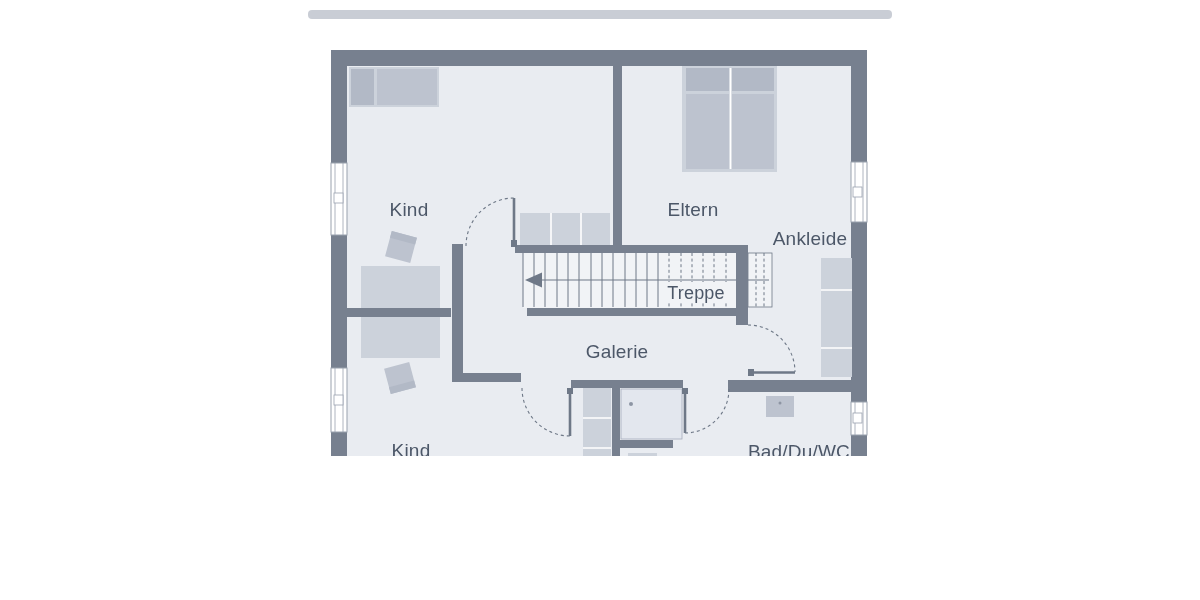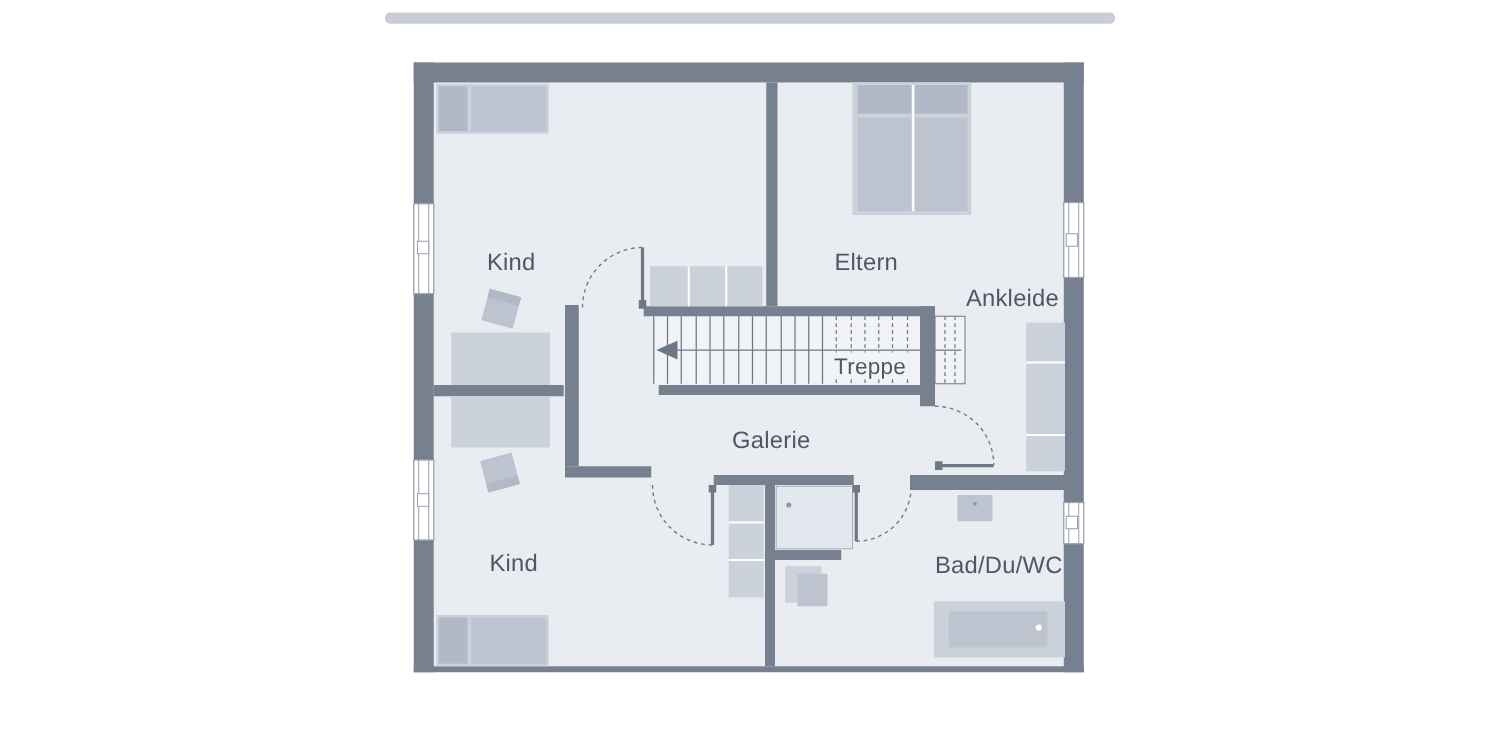--- a/index.html
+++ b/index.html
@@ -1,16 +1,16 @@
 <!DOCTYPE html>
 <html style="--background: #ffffff; --wall: #77808f; --floor: #e9ecf1; --stair_floor: #f1f3f6; --furniture_light: #ccd2db; --furniture_mid: #bdc3cf; --furniture_dark: #b2b9c6; --line: #6e7887; --window_frame: #99a1ae; --text: #4c5768; --bar: #c9cdd5; --shadow: #d0d5dc;"><head>
 <meta charset="utf-8">
 <style>
   html,body{margin:0;padding:0;background:#fff;}
-  #stage{position:relative;width:1200px;height:538px;background:var(--background,#fff);overflow:hidden;
+  #stage{position:relative;width:1200px;height:456px;background:var(--background,#fff);overflow:hidden;
          font-family:"Liberation Sans",sans-serif;}
   svg{position:absolute;left:0;top:0;}
   .wall{fill:var(--wall);}
   .floor{fill:var(--floor);}
   .deck{fill:var(--stair_floor);}
   .deckbox{fill:var(--stair_floor);stroke:var(--line);stroke-width:.8;}
   .f1{fill:var(--furniture_light);}
   .f2{fill:var(--furniture_mid);}
   .f3{fill:var(--furniture_dark);}
   .tread{stroke:var(--line);stroke-width:1;fill:none;}

